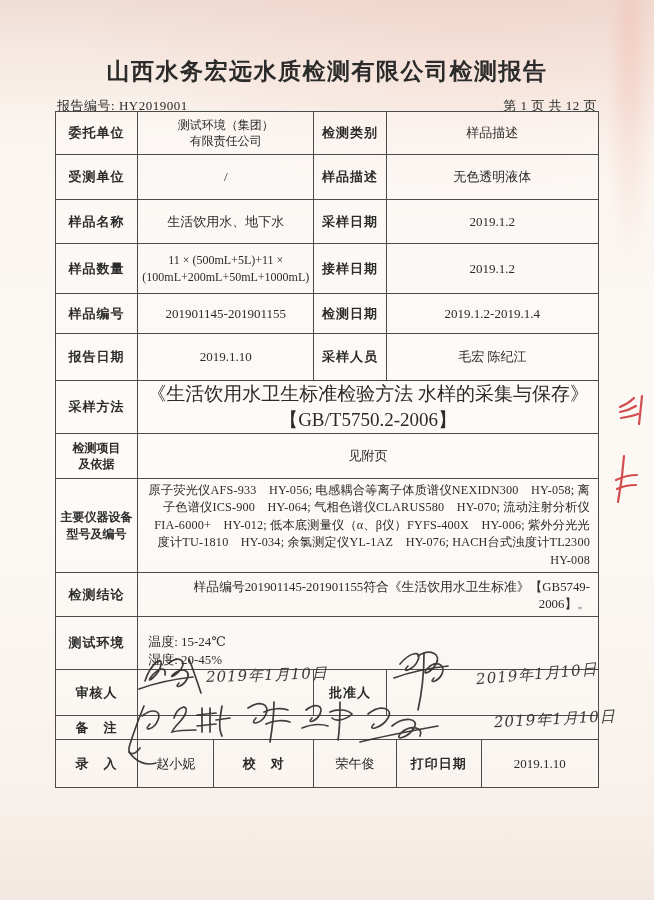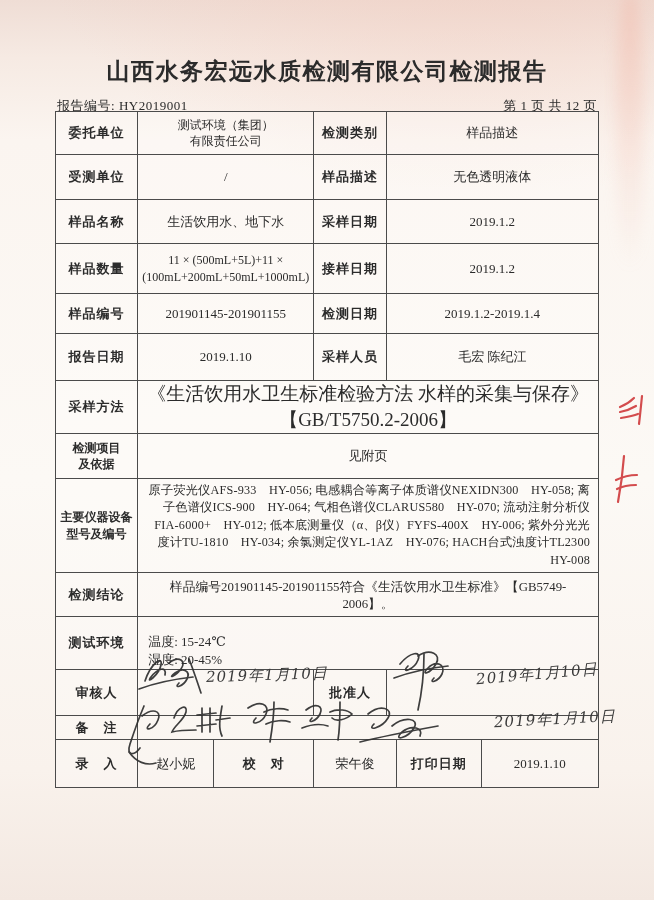--- a/index.html
+++ b/index.html
@@ -21,21 +21,21 @@
     justify-content:space-between;font-size:13px;font-weight:400;letter-spacing:.5px;}
   table.report{position:absolute;left:55px;top:111px;border-collapse:collapse;
     table-layout:fixed;width:544px;background:rgba(255,255,255,.25);}
   td{border:1px solid #4b4b4b;font-size:13px;text-align:center;vertical-align:middle;
     padding:0 4px;white-space:pre-line;overflow:hidden;}
   .lbl{font-weight:700;letter-spacing:1px;}
   .small{font-size:12px;line-height:16.5px;letter-spacing:0;}
   .method{font-size:19px;letter-spacing:0;margin-top:40px;}
   .instruments{font-size:12.2px;line-height:17.4px;text-align:right;padding:3px 8px;
     vertical-align:middle;letter-spacing:.2px;}
-  .conclusion{text-align:center;vertical-align:top;padding:6px 8px 0 8px;font-size:12.8px;}
+  .conclusion{text-align:right;vertical-align:top;padding:6px 8px 0 8px;font-size:12.8px;}
   .envcell{text-align:left;padding-left:10px;}
   .envcell .env-t{display:inline-block;width:172px;}
   .hw{position:absolute;font-family:"DejaVu Serif","Liberation Serif",serif;
     font-style:italic;color:#3a3a3a;font-size:15px;letter-spacing:1px;white-space:nowrap;}
   svg.overlay{position:absolute;left:0;top:0;pointer-events:none;}
   .sig{fill:none;stroke:#2f2f2f;stroke-width:1.7;stroke-linecap:round;opacity:.92;}
   .redmark{fill:none;stroke:#cf3a3c;stroke-width:2.2;stroke-linecap:round;opacity:.9;}
 </style>
 </head>
 <body>

